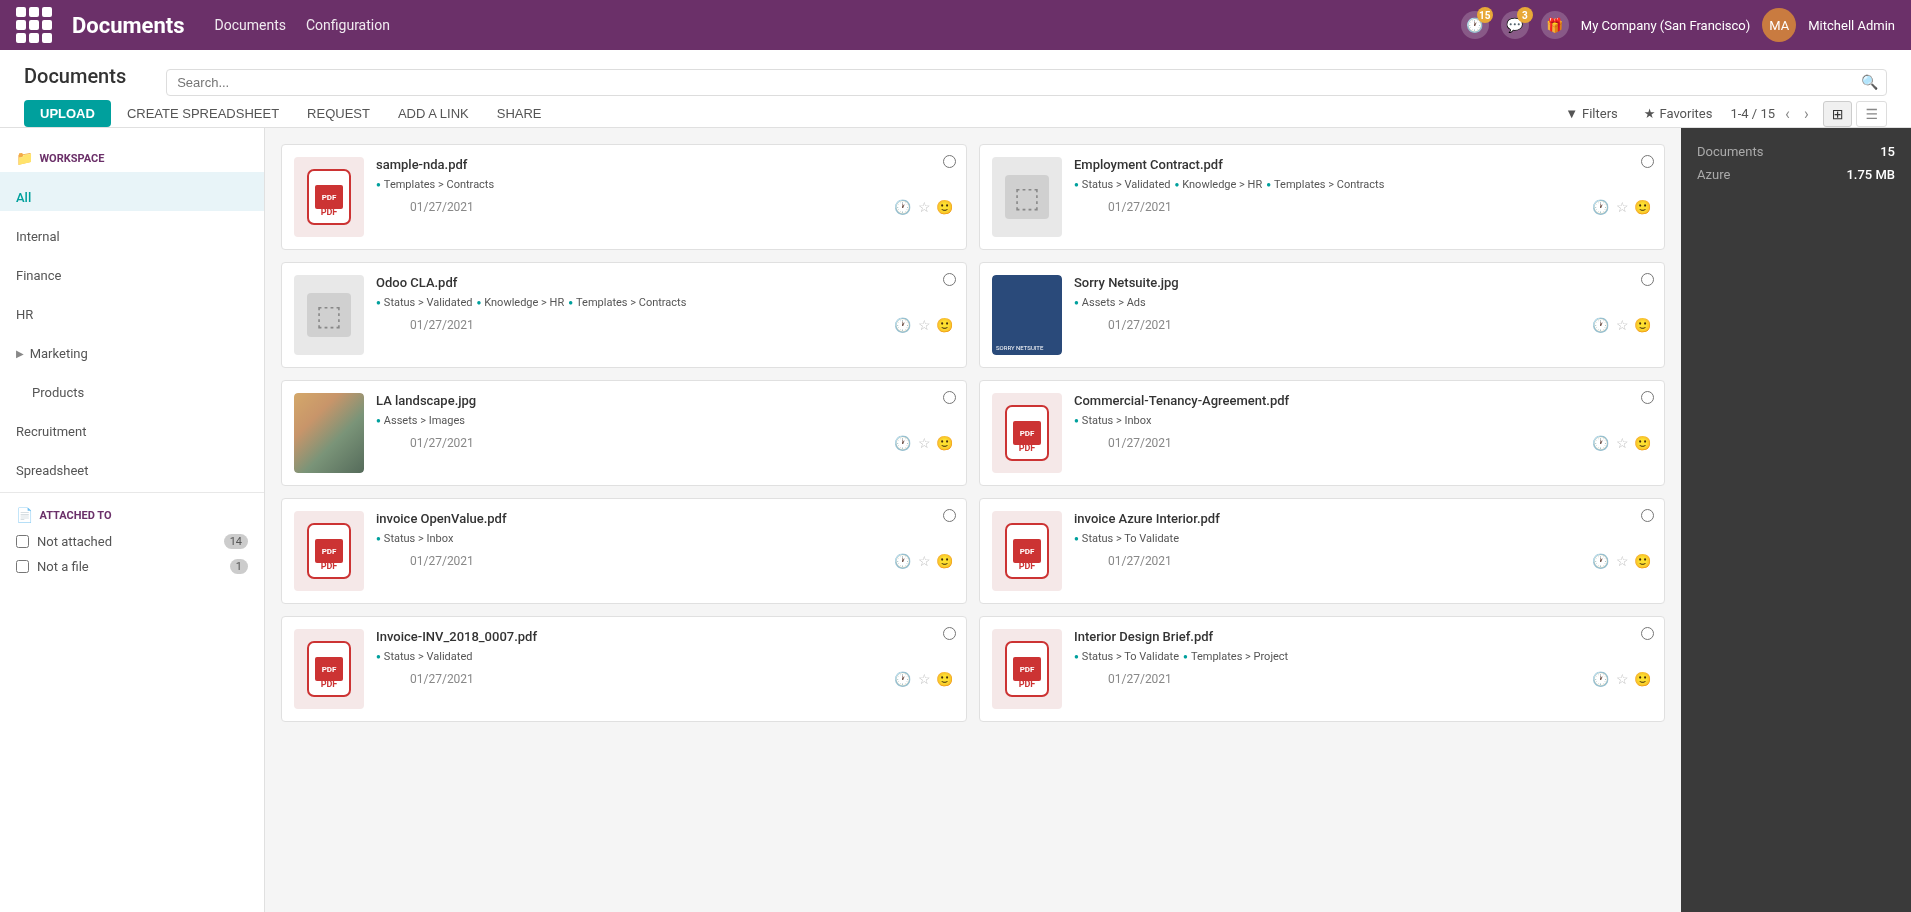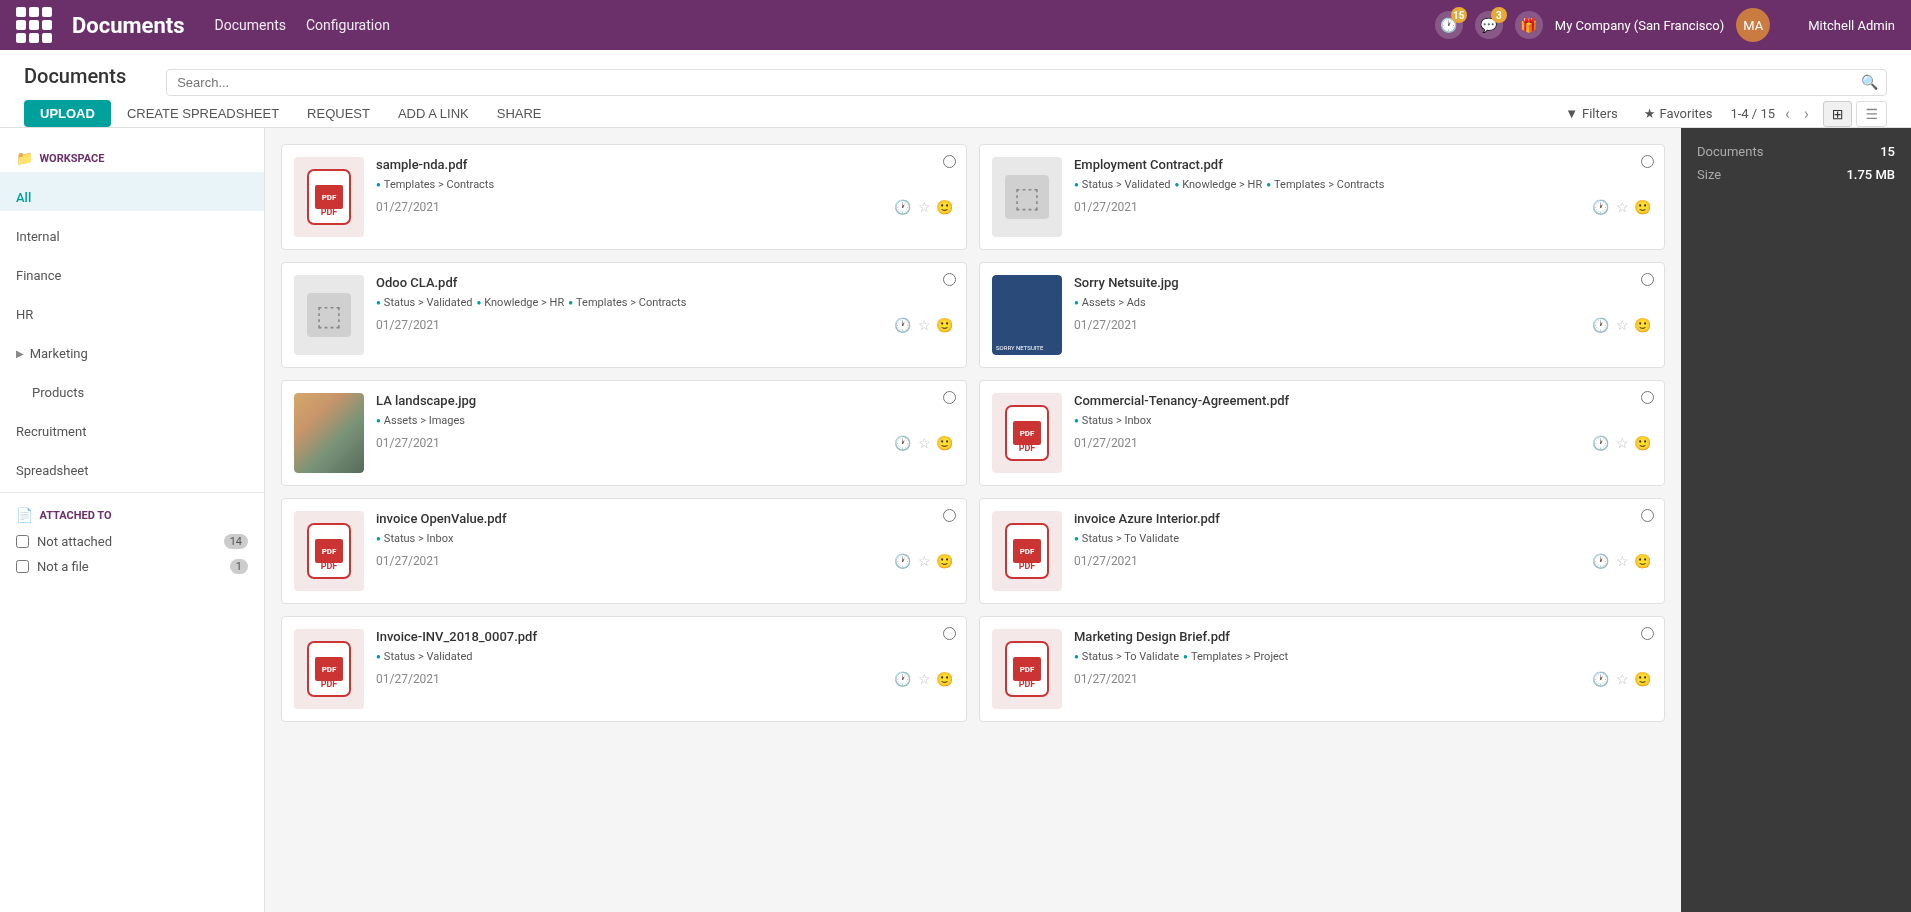--- a/index.html
+++ b/index.html
@@ -19,21 +19,21 @@
     .topnav-grid span { width: 10px; height: 10px; background: white; border-radius: 2px; display: block; }
     .topnav-title { font-size: 22px; font-weight: 700; color: white; margin-right: 10px; }
     .topnav-links { display: flex; gap: 20px; flex: 1; }
     .topnav-link { color: rgba(255,255,255,0.9); cursor: pointer; font-size: 14px; }
     .topnav-right { display: flex; align-items: center; gap: 12px; margin-left: auto; }
     .badge-btn { position: relative; cursor: pointer; }
     .badge-icon { width: 28px; height: 28px; border-radius: 50%; background: rgba(255,255,255,0.2); display: flex; align-items: center; justify-content: center; color: white; font-size: 14px; }
     .badge-count { position: absolute; top: -4px; right: -4px; background: #e8a838; color: white; border-radius: 50%; font-size: 10px; width: 16px; height: 16px; display: flex; align-items: center; justify-content: center; font-weight: bold; }
     .topnav-company { color: white; font-size: 13px; cursor: pointer; }
     .topnav-avatar { width: 34px; height: 34px; border-radius: 50%; background: #c97b40; display: flex; align-items: center; justify-content: center; color: white; font-size: 13px; cursor: pointer; overflow: hidden; }
-    .topnav-username { color: white; font-size: 13px; cursor: pointer; margin-left: 26px; }
+    .topnav-username { color: white; font-size: 13px; cursor: pointer; }
 
     
     .page-header {
       background: white;
       padding: 14px 24px 0 24px;
       border-bottom: 1px solid #e0e0e0;
     }
     .page-title { font-size: 20px; font-weight: 500; color: #333; margin-bottom: 12px; }
     .toolbar { display: flex; align-items: center; gap: 4px; padding-bottom: 0; }
     .btn-upload {
@@ -171,21 +171,21 @@
       flex-shrink: 0;
     }
     .doc-thumb.pdf-icon { background: #f5e8e8; }
     .doc-thumb.box-icon { background: #e8e8e8; }
     .doc-info { flex: 1; min-width: 0; }
     .doc-title { font-size: 13px; font-weight: 500; color: #333; margin-bottom: 6px; white-space: nowrap; overflow: hidden; text-overflow: ellipsis; }
     .doc-tags { display: flex; flex-wrap: wrap; gap: 4px; margin-bottom: 8px; }
     .doc-tag { font-size: 11px; color: #555; display: flex; align-items: center; gap: 3px; }
     .doc-tag::before { content: '●'; color: #00a09d; font-size: 8px; }
     .doc-footer { display: flex; align-items: center; justify-content: space-between; margin-top: 6px; }
-    .doc-date { font-size: 12px; color: #888; }
+    .doc-date { font-size: 12px; color: #888; margin-left: 34px; }
     .doc-actions { display: flex; gap: 6px; align-items: center; }
     .doc-action { color: #bbb; cursor: pointer; font-size: 14px; }
     .doc-select { position: absolute; top: 10px; right: 10px; }
     .doc-select input { cursor: pointer; }
 
     
     .pdf-svg { display: flex; flex-direction: column; align-items: center; justify-content: center; }
     .pdf-rect { width: 44px; height: 56px; background: white; border: 2px solid #cc3333; border-radius: 7px; display: flex; flex-direction: column; align-items: center; justify-content: center; position: relative; }
     .pdf-rect::after { content: 'PDF'; font-size: 9px; color: #cc3333; font-weight: bold; position: absolute; bottom: 6px; }
     .pdf-logo { width: 28px; height: 24px; background: #cc3333; border-radius: 2px; display: flex; align-items: center; justify-content: center; }
@@ -628,21 +628,21 @@
           <div class="doc-thumb pdf-icon">
             <div class="pdf-svg">
               <div class="pdf-rect">
                 <div class="pdf-logo">
                     <span>PDF</span>
                   </div>
               </div>
             </div>
           </div>
           <div class="doc-info">
-            <div class="doc-title">Marketing Design Brief.pdf</div>
+            <div class="doc-title">Interior Design Brief.pdf</div>
             <div class="doc-tags">
               <span class="doc-tag">Status &gt; To Validate</span>
               <span class="doc-tag">Templates &gt; Project</span>
             </div>
             <div class="doc-footer">
               <span class="doc-date">01/27/2021</span>
               <div class="doc-actions">
                 <span class="doc-action">🕐</span>
                 <span class="doc-action">☆</span>
                 <span class="doc-action">🙂</span>
@@ -657,18 +657,18 @@
 
     </div>
   </main>
 
   <aside class="right-panel">
     <div class="right-panel-stat">
       <span class="right-panel-label">Documents</span>
       <span class="right-panel-value">15</span>
     </div>
     <div class="right-panel-stat">
-      <span class="right-panel-label">Size</span>
+      <span class="right-panel-label">Azure</span>
       <span class="right-panel-value">1.75 MB</span>
     </div>
   </aside>
 
 </div>
 
 </body></html>

